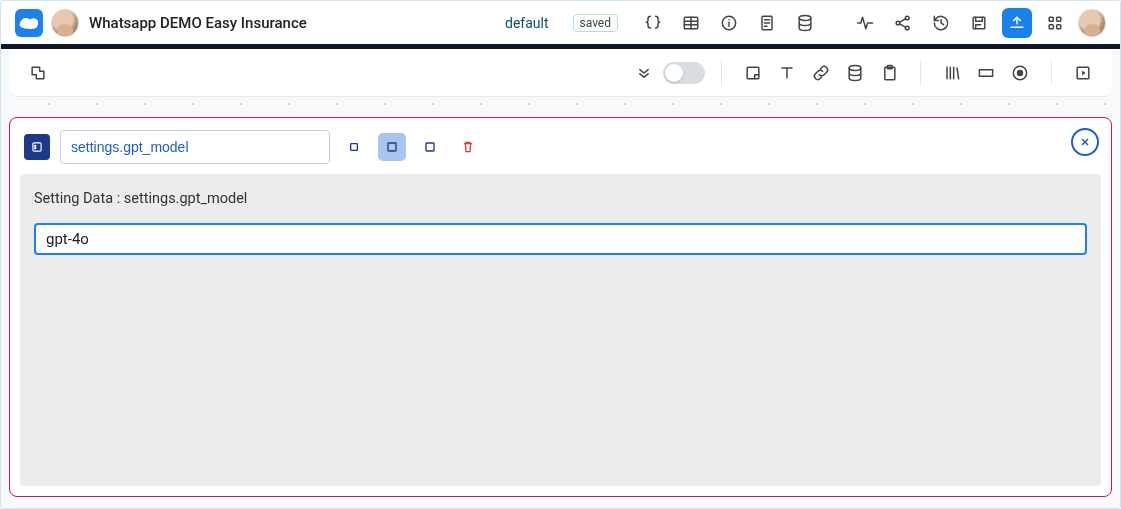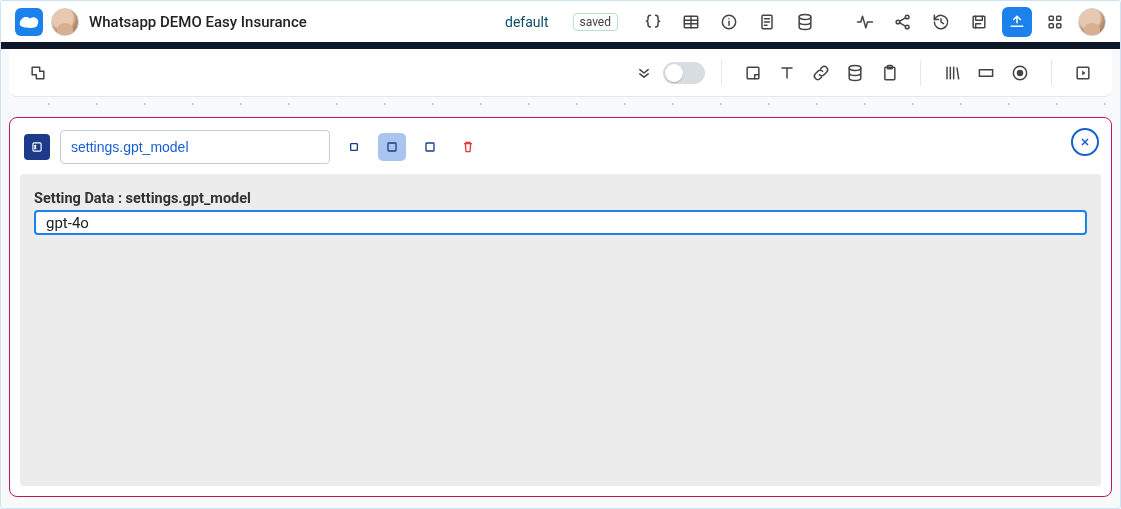--- a/index.html
+++ b/index.html
@@ -1,19 +1,19 @@
 <!DOCTYPE html>
 <html><head>
 <meta charset="utf-8">
 <style>
 * { box-sizing: border-box; margin: 0; padding: 0; }
 body { font-family: -apple-system, BlinkMacSystemFont, "Segoe UI", Roboto, sans-serif; background: #f8f9fa; width: 1121px; height: 509px; overflow: hidden; border: 1px solid #cfe3f5; border-radius: 3px; }
 
 
-.topbar { display: flex; align-items: center; height: 48px; padding: 0 14px; background: #fff; border-bottom: 7px solid #0f172a; gap: 8px; }
+.topbar { display: flex; align-items: center; height: 48px; padding: 0 14px; background: #fff; border-bottom: 5px solid #0f172a; gap: 8px; }
 .logo-icon { width: 28px; height: 28px; background: #1a82ea; border-radius: 6px; display: flex; align-items: center; justify-content: center; color: #fff; }
 .avatar { width: 28px; height: 28px; border-radius: 50%; background: radial-gradient(circle at 40% 35%, #e8c8b0 0 45%, #b89070 60%, #8a6a50 100%); border: 1px solid #d0d0d0; flex-shrink: 0; position: relative; overflow: hidden; }
 .avatar::after{content:"";position:absolute;top:55%;left:18%;width:64%;height:50%;background:#d8b090;border-radius:50% 50% 40% 40%;}
 .project-title { font-size: 15px; font-weight: 500; color: #222; white-space: nowrap; margin-left: 2px; }
 .spacer-flex { flex: 1; }
 .pill-label { font-size: 14px; color: #0c4a6e; margin-right: 16px; }
 .saved-badge { font-size: 12px; color: #404040; border: 1px solid #b6e2c3; border-radius: 4px; padding: 1px 6px; margin-right: 12px; }
 .icon-btn { width: 30px; height: 30px; display: flex; align-items: center; justify-content: center; color: #444; cursor: pointer; border-radius: 6px; background: transparent; border: none; }
 .icon-btn svg { width: 20px; height: 20px; stroke: currentColor; fill: none; stroke-width: 1.8; stroke-linecap: round; stroke-linejoin: round; }
 .icon-btn.primary { background: #1a82ea; color: #fff; }
@@ -38,22 +38,22 @@
 .setting-name-input { width: 270px; height: 34px; border: 1px solid #c7cdd4; border-radius: 4px; padding: 0 10px; font-size: 14px; color: #1a5fd0; background: #fff; }
 .small-square { width: 28px; height: 28px; border-radius: 5px; display: flex; align-items: center; justify-content: center; cursor: pointer; border: none; background: transparent; color: #1d3a8a; }
 .small-square svg { width: 16px; height: 16px; stroke-width: 2; fill: none; stroke: currentColor; }
 .small-square.active { background: #a9c5ef; }
 .small-square.outline svg rect { stroke: #1d3a8a; }
 .trash-btn { color: #e53935; }
 .close-btn { position: absolute; top: 10px; right: 12px; width: 28px; height: 28px; border: 2.5px solid #1a5fd0; border-radius: 50%; display: flex; align-items: center; justify-content: center; color: #1a5fd0; cursor: pointer; background: #fff; }
 .close-btn svg { width: 12px; height: 12px; stroke: currentColor; stroke-width: 3; }
 
 .card-body { flex: 1; margin: 0 10px 10px 10px; background: #ececec; border-radius: 4px; padding: 16px 14px; }
-.body-label { font-size: 14.5px; color: #333; margin-bottom: 3px; font-weight: bold; }
-.value-input { width: 100%; height: 25px; border: 2px solid #1a82ea; border-radius: 4px; background: #fff; padding: 0 10px; font-size: 15px; color: #222; font-family: inherit; outline: none; }
+.body-label { font-size: 14.5px; color: #333; margin-bottom: 16px; }
+.value-input { width: 100%; height: 32px; border: 2px solid #1a82ea; border-radius: 4px; background: #fff; padding: 0 10px; font-size: 15px; color: #222; font-family: inherit; outline: none; }
 
 </style>
 </head>
 <body>
 
 <div class="topbar">
   <div class="logo-icon">
     <svg viewBox="0 0 24 24">
         <path d="M4 14 C4 8 10 6 13 9 C17 6 22 10 19 15 C19 18 5 18 4 14 Z" fill="#fff" stroke="none"></path>
       </svg>

